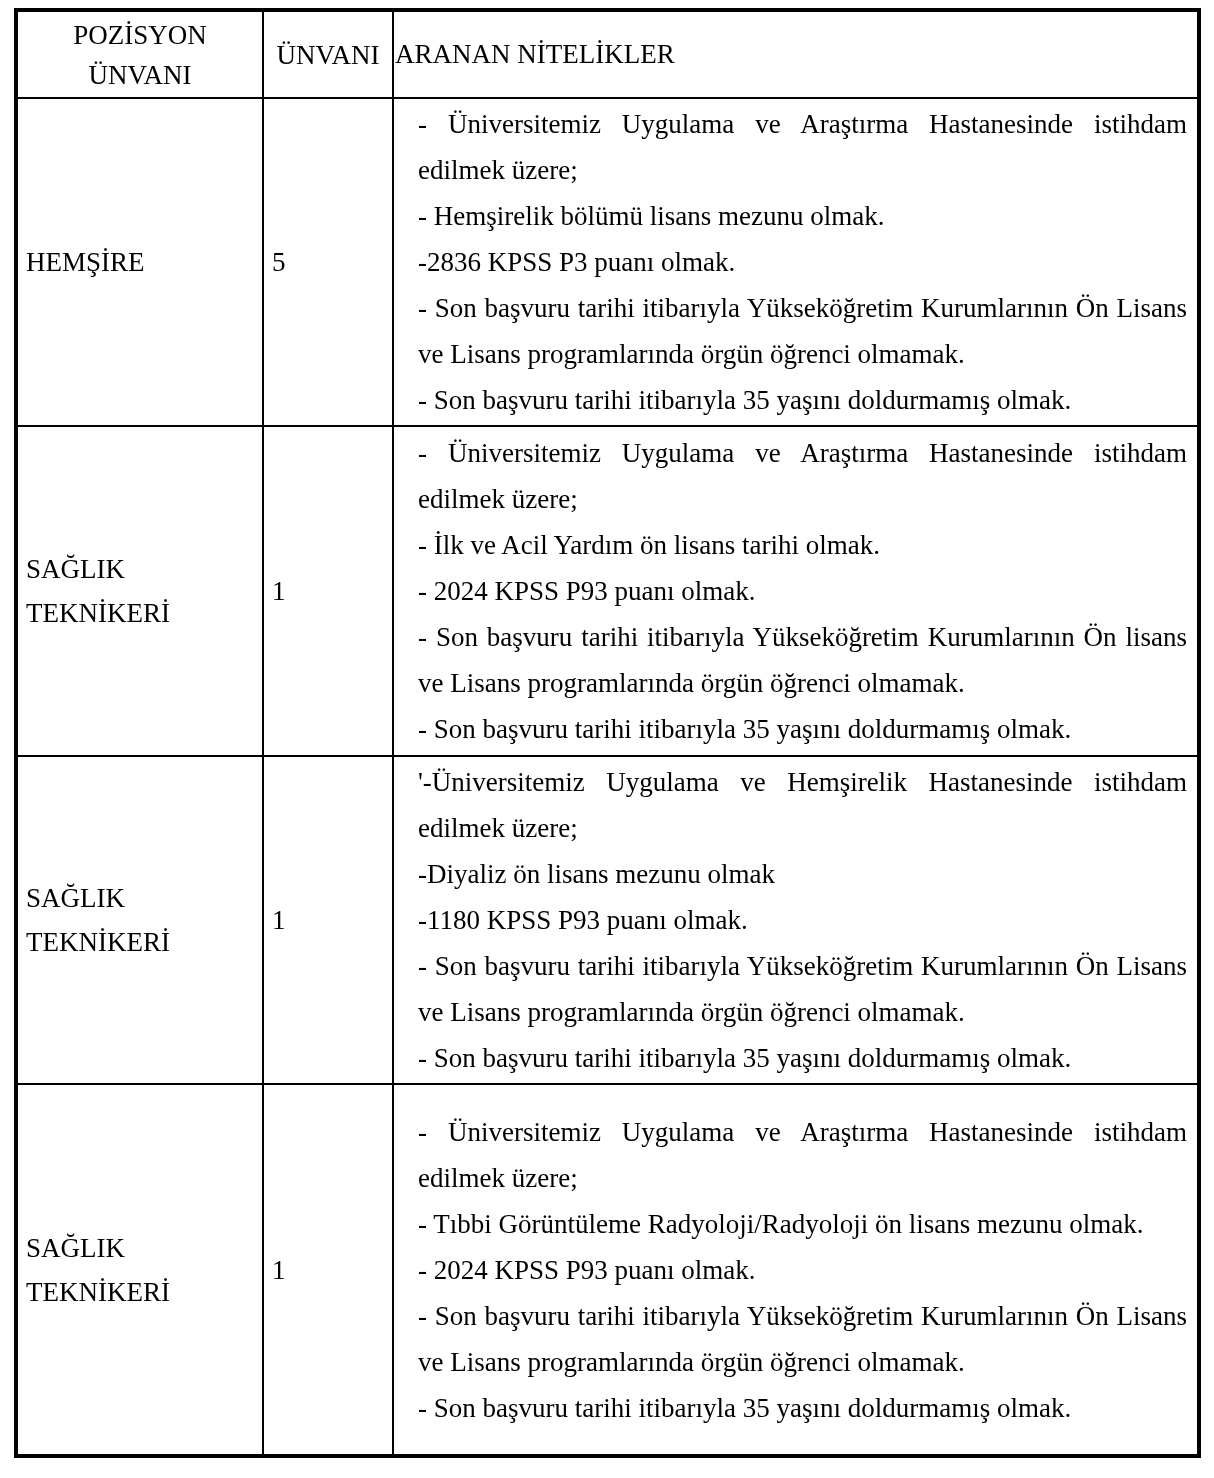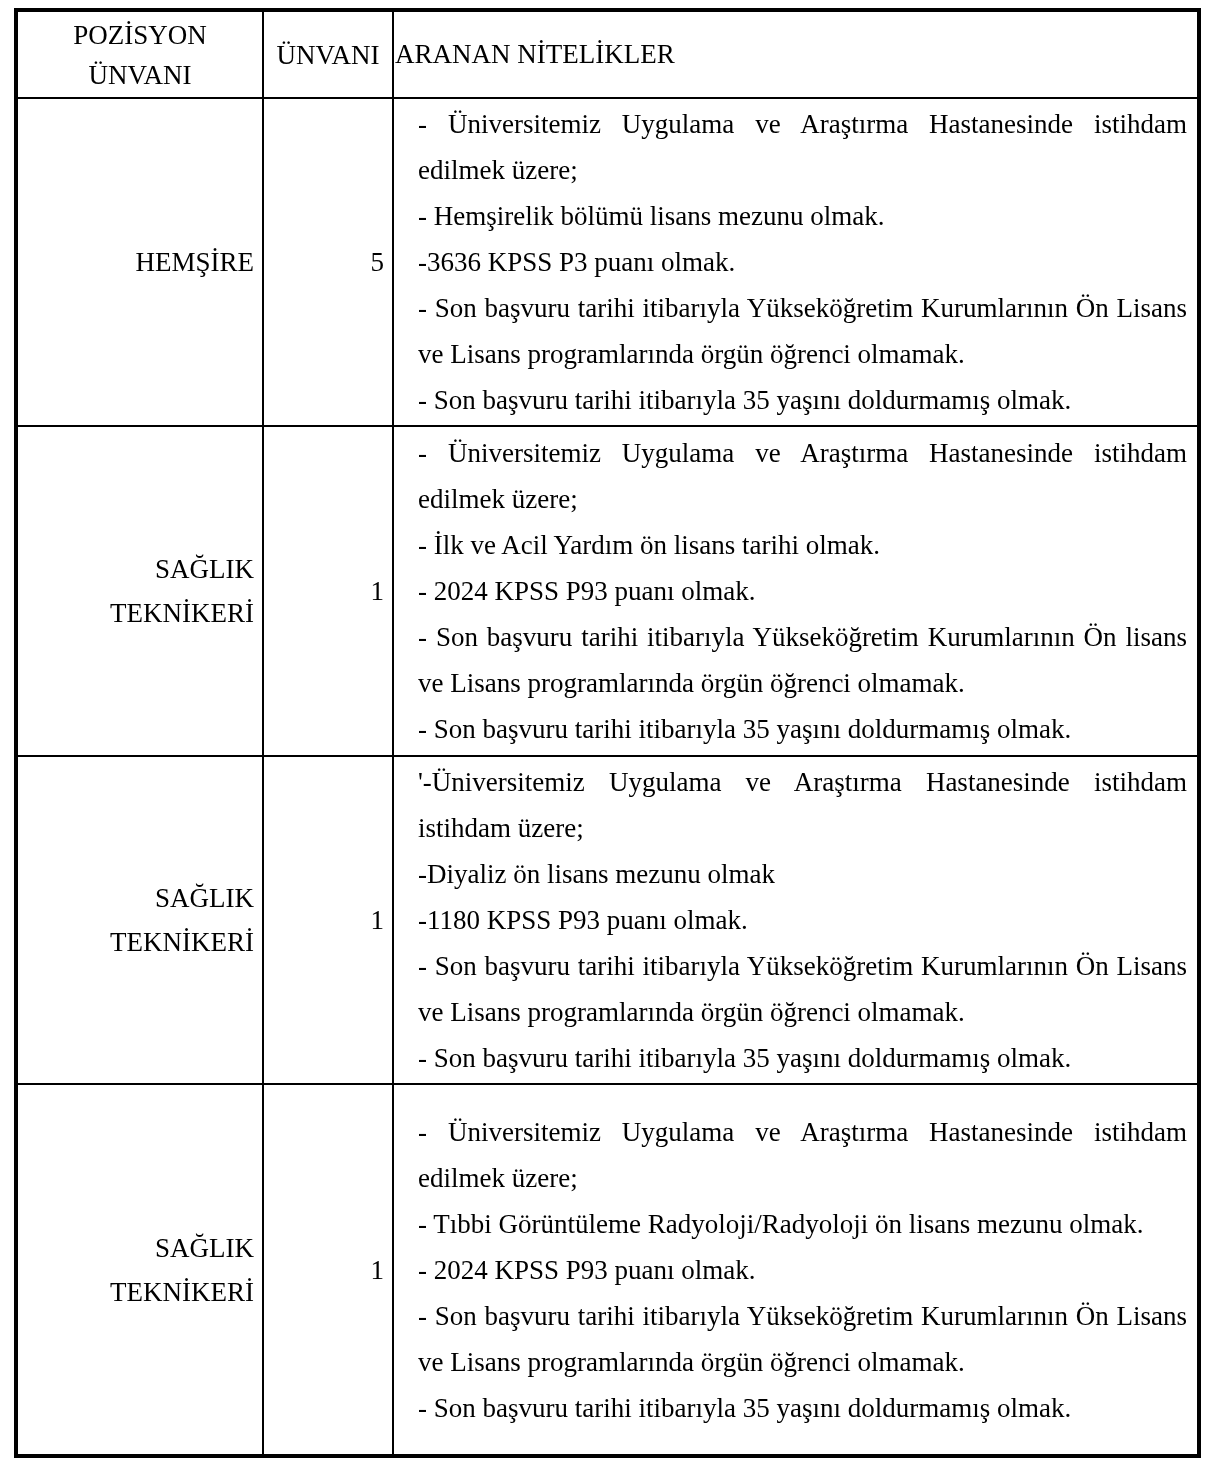--- a/index.html
+++ b/index.html
@@ -48,21 +48,21 @@
   th.h-position, th.h-count {
     text-align: center;
     line-height: 40px;
     padding: 0 6px;
   }
   th.h-quals {
     text-align: left;
     padding-right: 8px;
   }
   td.position-cell, td.count-cell {
-    text-align: right;
+    text-align: left;
     line-height: 44px;
     padding: 0 8px;
   }
   td.quals-cell {
     padding: 2px 10px 2px 24px;
   }
   td.quals-cell p {
     margin: 0;
     text-align: justify;
     line-height: 46px;
@@ -85,41 +85,41 @@
         <th class="h-quals">ARANAN NİTELİKLER</th>
       </tr>
     </thead>
     <tbody>
       <tr class="data-row-0">
         <td class="position-cell">HEMŞİRE</td>
         <td class="count-cell">5</td>
         <td class="quals-cell">
             <p>- Üniversitemiz Uygulama ve Araştırma Hastanesinde istihdam edilmek üzere;</p>
             <p>- Hemşirelik bölümü lisans mezunu olmak.</p>
-            <p>-3636 KPSS P3 puanı olmak.</p>
+            <p>-2836 KPSS P3 puanı olmak.</p>
             <p>- Son başvuru tarihi itibarıyla Yükseköğretim Kurumlarının Ön Lisans ve Lisans programlarında örgün öğrenci olmamak.</p>
             <p>- Son başvuru tarihi itibarıyla 35 yaşını doldurmamış olmak.</p>
           </td>
       </tr>
       <tr class="data-row-1">
         <td class="position-cell">SAĞLIK TEKNİKERİ</td>
         <td class="count-cell">1</td>
         <td class="quals-cell">
             <p>- Üniversitemiz Uygulama ve Araştırma Hastanesinde istihdam edilmek üzere;</p>
             <p>- İlk ve Acil Yardım ön lisans tarihi olmak.</p>
             <p>- 2024 KPSS P93 puanı olmak.</p>
             <p>- Son başvuru tarihi itibarıyla Yükseköğretim Kurumlarının Ön lisans ve Lisans programlarında örgün öğrenci olmamak.</p>
             <p>- Son başvuru tarihi itibarıyla 35 yaşını doldurmamış olmak.</p>
           </td>
       </tr>
       <tr class="data-row-2">
         <td class="position-cell">SAĞLIK TEKNİKERİ</td>
         <td class="count-cell">1</td>
         <td class="quals-cell">
-            <p>'-Üniversitemiz Uygulama ve Araştırma Hastanesinde istihdam istihdam üzere;</p>
+            <p>'-Üniversitemiz Uygulama ve Hemşirelik Hastanesinde istihdam edilmek üzere;</p>
             <p>-Diyaliz ön lisans mezunu olmak</p>
             <p>-1180 KPSS P93 puanı olmak.</p>
             <p>- Son başvuru tarihi itibarıyla Yükseköğretim Kurumlarının Ön Lisans ve Lisans programlarında örgün öğrenci olmamak.</p>
             <p>- Son başvuru tarihi itibarıyla 35 yaşını doldurmamış olmak.</p>
           </td>
       </tr>
       <tr class="data-row-3">
         <td class="position-cell">SAĞLIK TEKNİKERİ</td>
         <td class="count-cell">1</td>
         <td class="quals-cell">

